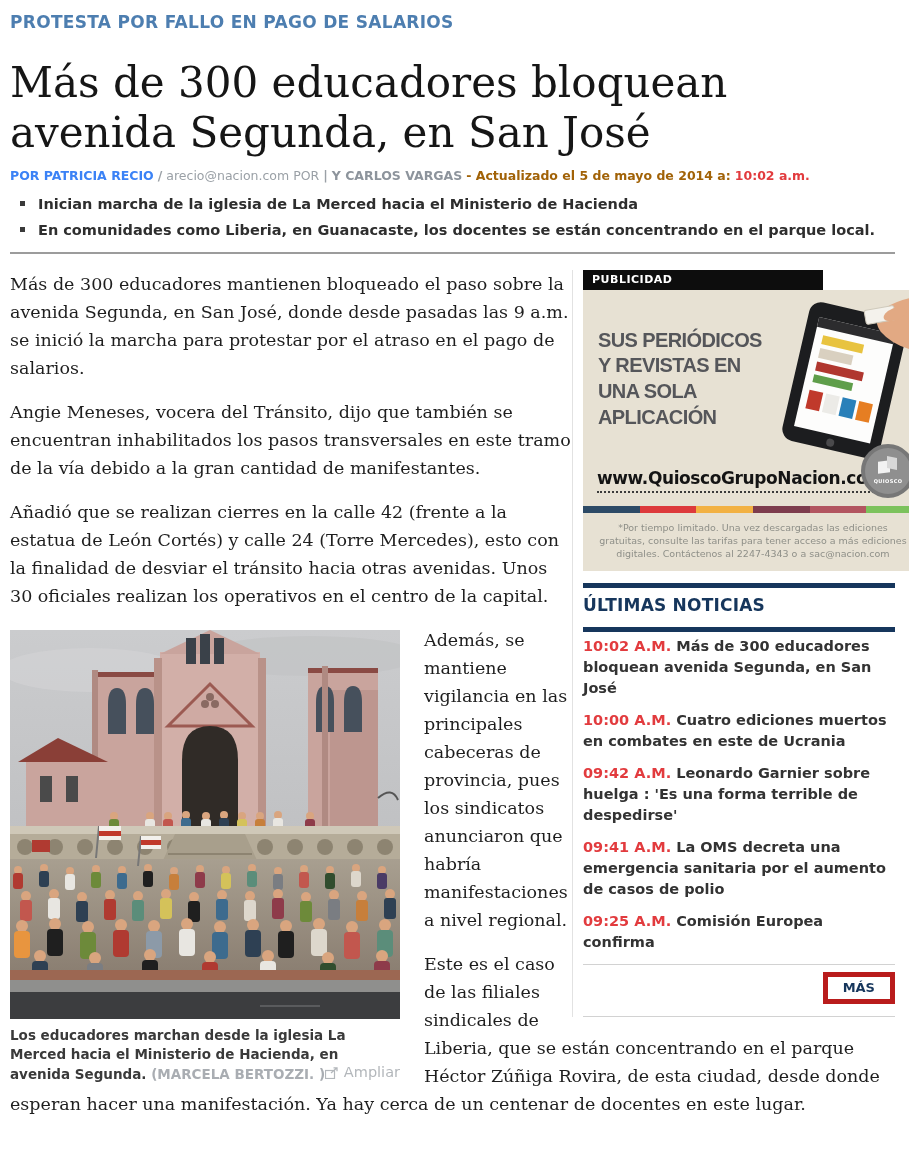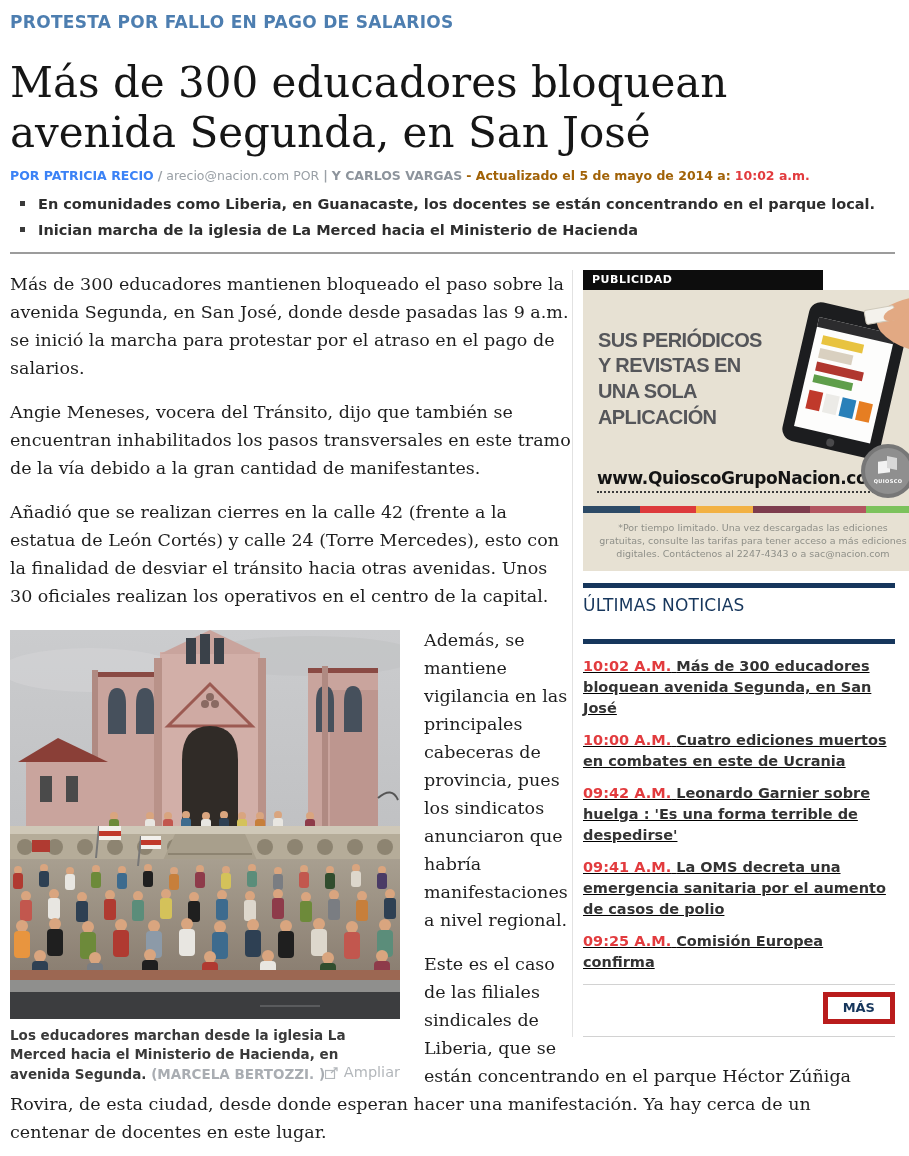--- a/index.html
+++ b/index.html
@@ -55,22 +55,22 @@
   .ad-logo .cube i.b { left:9px; top:0; width:10px; height:12px; background:#d8d8d8; transform:skewY(10deg); }
   .ad-logo .logo-txt { color:#fff; font-size:5px; font-weight:bold; letter-spacing:.4px; margin-top:3px; }
   .ad-stripe { display:flex; height:7px; }
   .ad-stripe span { flex:1; }
   .ad-stripe .c0{background:#2d4a66}.ad-stripe .c1{background:#dd3a3c}.ad-stripe .c2{background:#f2b143}
   .ad-stripe .c3{background:#7d3c4d}.ad-stripe .c4{background:#b25560}.ad-stripe .c5{background:#7cc25c}
   .ad-fine { padding:8px 14px 10px; text-align:center; font-size:9.5px; line-height:1.4; color:#8e8f88; }
 
   .news { margin-top:12px; width:312px; }
   .news-bar { height:5px; background:#16365c; }
-  .news-title { color:#16365c; font-size:17px; font-weight:normal; letter-spacing:.2px; padding:7px 0 24px; }
-  .news-items { padding-top:12px;text-decoration:underline; }
+  .news-title { color:#16365c; font-size:17px; font-weight:bold; letter-spacing:.2px; padding:7px 0 12px; }
+  .news-items { padding-top:4px; }
   .news-item { font-size:14.5px; line-height:1.45; color:#333; font-weight:bold; margin-bottom:11px; cursor:pointer; }
   .news-item .t { color:#e23b3e; font-weight:bold; }
   .news-sep { border:none; border-top:1px solid #d2d2d2; margin:4px 0 0; }
   .more-row { display:flex; justify-content:flex-end; padding:7px 0 8px; }
   .more-btn { background:#fff; border:5px solid #b91c1c; color:#16365c; font-size:13px; font-weight:bold;
               padding:3px 15px 4px; cursor:pointer; font-family:"DejaVu Sans",sans-serif; }
 
   
   figure.photo { float:left; width:390px; margin:4px 24px 0 0; }
   .photo-img { display:block; width:390px; height:389px; cursor:pointer; }
@@ -93,22 +93,22 @@
     <span class="author">POR PATRICIA RECIO</span>
     <span class="sep">/</span>
     <span class="mail">arecio@nacion.com POR</span>
     <span class="sep">|</span>
     <span class="author2">Y CARLOS VARGAS</span>
     <span class="updated">- Actualizado el 5 de mayo de 2014 a:</span>
     <span class="time">10:02 a.m.</span>
   </div>
 
   <ul class="bullets">
+    <li>Inician marcha de la iglesia de La Merced hacia el Ministerio de Hacienda</li>
     <li>En comunidades como Liberia, en Guanacaste, los docentes se están concentrando en el parque local.</li>
-    <li>Inician marcha de la iglesia de La Merced hacia el Ministerio de Hacienda</li>
   </ul>
 
   <hr class="top-divider">
 
   <div class="content">
 
     <aside class="sidebar">
       <div class="ad-label">PUBLICIDAD</div>
 
       <div class="ad">

